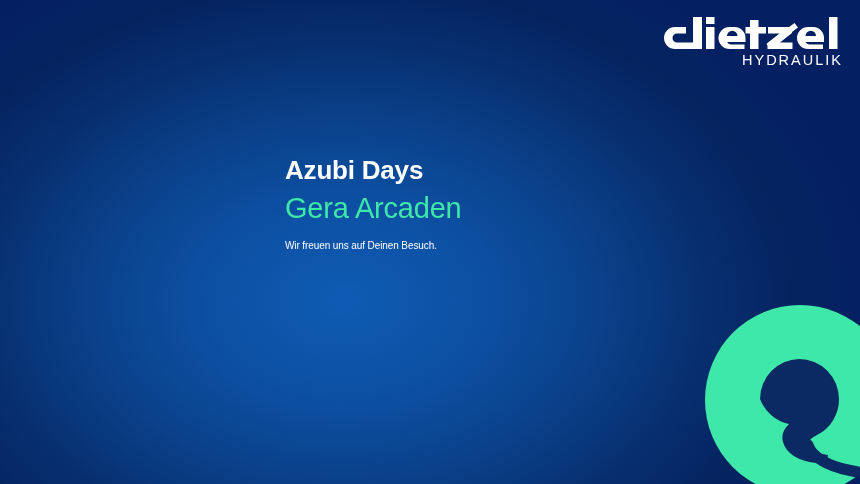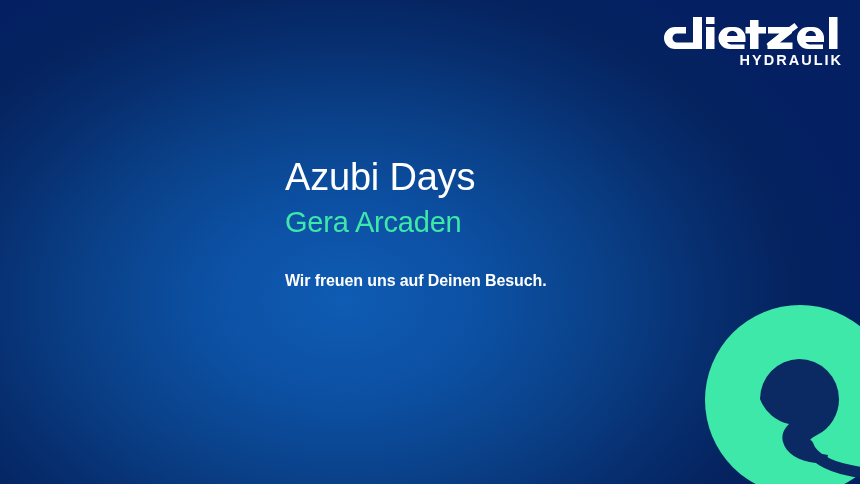--- a/index.html
+++ b/index.html
@@ -40,61 +40,61 @@
     line-height: 1;
   }
 
   #wordmark-svg { display: block; }
 
   #hydraulik {
     display: block;
     margin-top: 3px;
     color: #ffffff;
     font-size: 14.5px;
-    font-weight: bold;
+    font-weight: normal;
     letter-spacing: 2.0px;
     line-height: 1;
     padding-right: 1px;
   }
 
   
   #text-block {
     position: absolute;
     left: 285px;
     top: 155px;
     text-align: left;
   }
 
   #title-main {
     display: block;
     color: #ffffff;
-    font-size: 38px;
-    font-weight: normal;
+    font-size: 26px;
+    font-weight: bold;
     letter-spacing: -0.2px;
     line-height: 1.18;
     white-space: nowrap;
   }
 
   #title-sub {
     display: block;
     margin-top: 5px;
     color: #3ee8a8;
     font-size: 29px;
     font-weight: normal;
     letter-spacing: -0.2px;
     line-height: 1.18;
     white-space: nowrap;
   }
 
   #tagline {
     display: block;
-    margin-top: 32px;
+    margin-top: 15px;
     color: #ffffff;
-    font-size: 16px;
-    font-weight: bold;
+    font-size: 10px;
+    font-weight: normal;
     letter-spacing: -0.1px;
     line-height: 1.2;
     white-space: nowrap;
   }
 
   
   #qmark {
     position: absolute;
     left: 700px;
     top: 298px;

